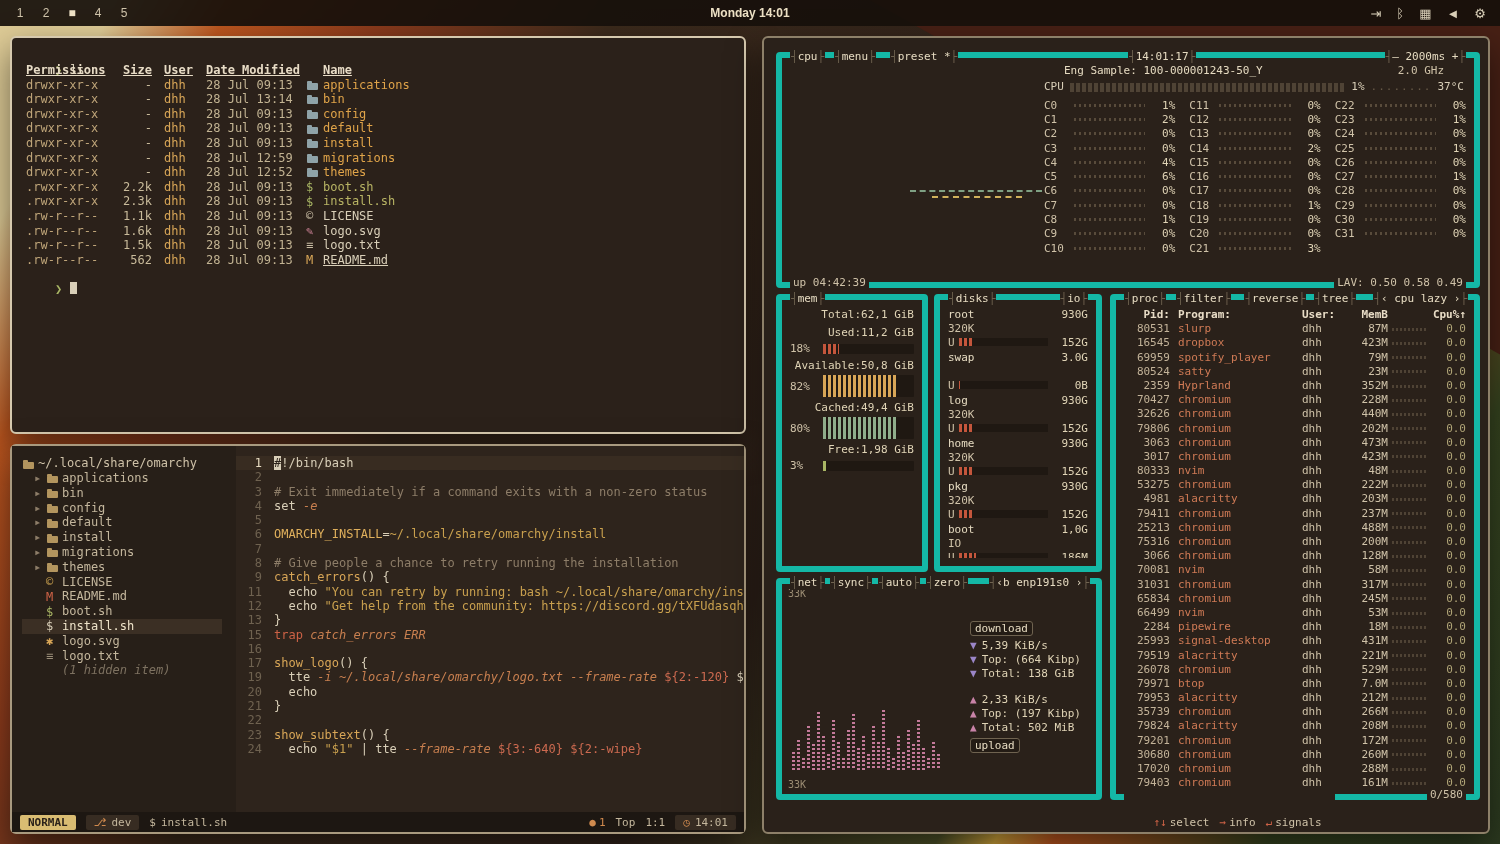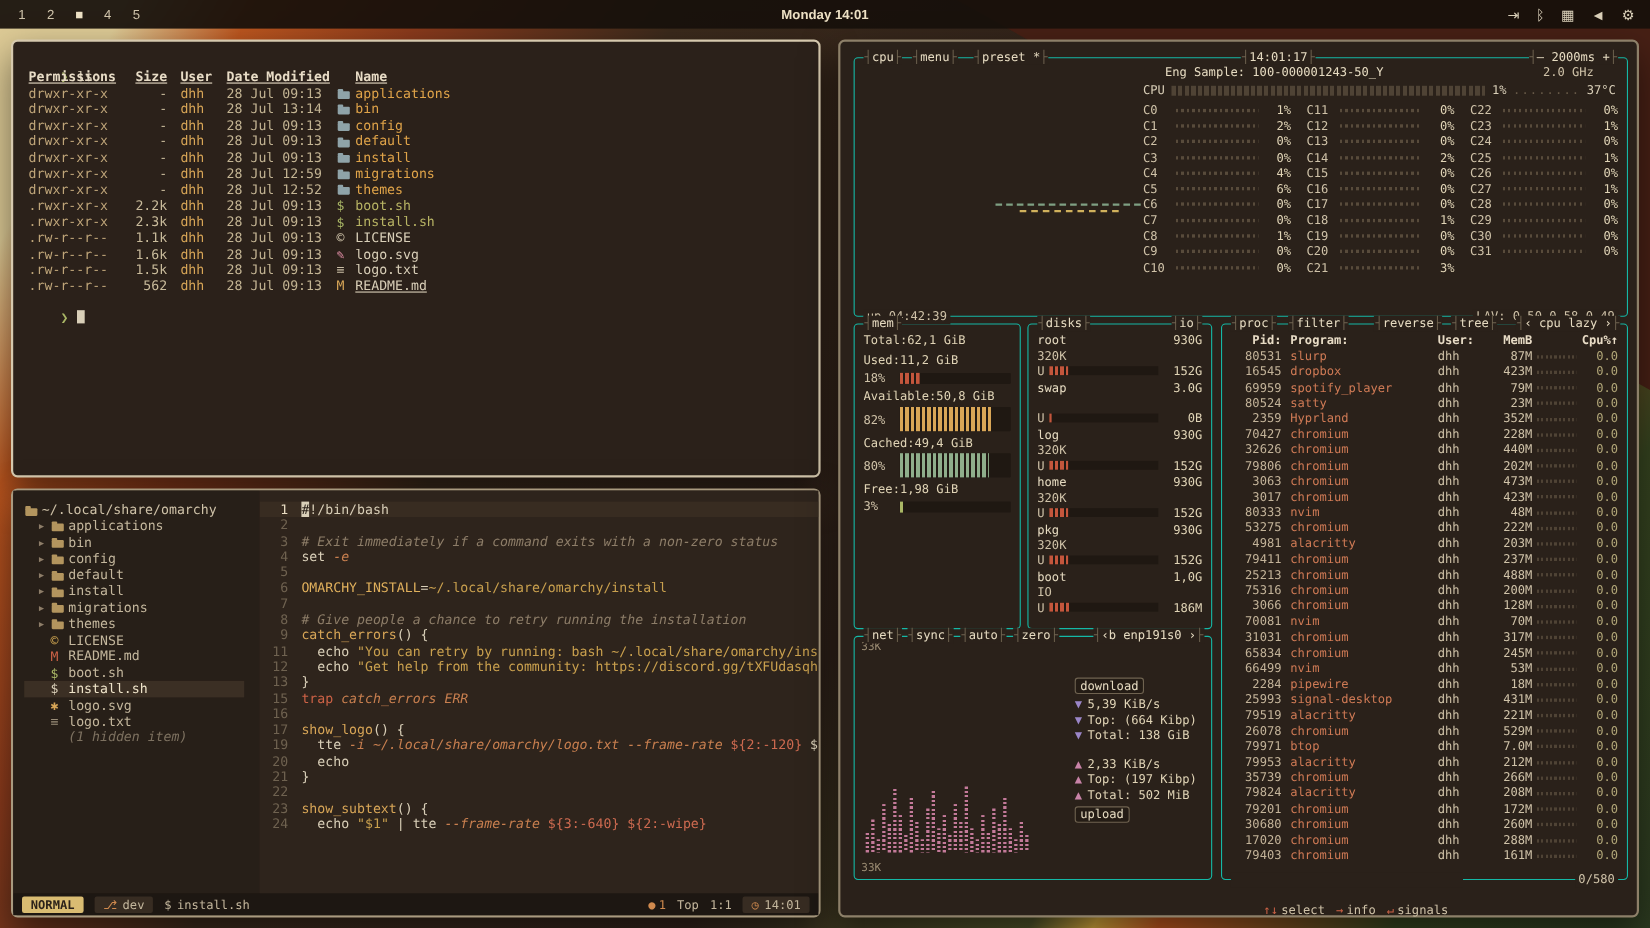--- a/index.html
+++ b/index.html
@@ -49,40 +49,40 @@
 .tchev{width:12px;color:#8d7d68;flex:none}
 .ticon{width:16px;position:relative;height:14px;flex:none;display:inline-block}
 .ticon.folder::before{content:"";position:absolute;left:1px;top:5px;width:11px;height:7px;background:#b3955e;border-radius:1px}
 .ticon.folder::after{content:"";position:absolute;left:1px;top:3px;width:5px;height:3px;background:#b3955e;border-radius:1px}
 .editor{flex:1;background:#2e241c;padding-top:10px;overflow:hidden;position:relative}
 .cline{display:flex;height:14.3px;line-height:14.3px;white-space:pre}
 .cline.cur{background:#382c21}
 .lnum{width:26px;text-align:right;margin-right:12px;color:#6f6250;flex:none}
 .cline.cur .lnum{color:#e8dcc2}
 .sg-pln{color:#d9cfb8}
-.sg-cmt{color:#8d7d68;font-style:italic}
+.sg-cmt{color:#8d7d68;}
 .sg-str,.sg-str2{color:#c9a04e}
 .sg-vardef{color:#e0b05c}
 .sg-flag{color:#c87f4f;font-style:italic}
 .sg-kw{color:#cd6246}
 .sg-fn{color:#d8a657}
 .sg-ital,.sg-builtin{color:#c87f4f;font-style:italic}
 .sg-param{color:#cd6a50}
 .sg-cursor{background:#d9cfb8;color:#2b221a}
 .statusline{height:20px;background:#1d1712;display:flex;align-items:center;gap:10px;padding:0 8px;font-size:11px;color:#c4b79d;flex:none}
 .chip{border-radius:2px;padding:1px 8px;display:flex;gap:5px;align-items:center}
 .chip.mode{background:#d9bc72;color:#2b221a;font-weight:bold}
 .chip.seg{background:#372c22}
 .slfile{display:flex;gap:5px}
 .flex1{flex:1}
 .sldiag{color:#d08a4e;display:flex;gap:3px}
 .clockchip{background:#372c22}
 .cicon,.bicon{color:#d08a4e}
 
-.box{position:absolute;border:1px solid #14b8a6;border-radius:4px}
+.box{position:absolute;border:6px solid #14b8a6;border-radius:4px}
 .btitle{position:absolute;top:-8px;height:14px;line-height:14px;background:#2a211a;padding:0 1px;color:#e6dbc1;white-space:pre;font-size:11px;z-index:4}
 .btitle::before{content:"┤";color:#6f6350}
 .btitle::after{content:"├";color:#6f6350}
 .bfoot{position:absolute;bottom:-8px;height:14px;line-height:14px;background:#2a211a;padding:0 3px;color:#cfc2a8;white-space:pre;font-size:11px;z-index:4}
 .binner{position:absolute;inset:8px;overflow:hidden}
 .cpu-box{left:12px;top:14px;width:704px;height:236px}
 .mem-box{left:12px;top:256px;width:152px;height:278px}
 .disks-box{left:170px;top:256px;width:168px;height:278px}
 .net-box{left:12px;top:540px;width:326px;height:222px}
 .proc-box{left:346px;top:256px;width:370px;height:506px}
@@ -92,39 +92,39 @@
 .segbar{flex:1;height:9px;background:repeating-linear-gradient(90de g,#4f4335 0 4px,transparent 4px 6px);background:repeating-linear-gradient(90deg,#4f4335 0 4px,transparent 4px 6px)}
 .dots{color:#675947;letter-spacing:1px}
 .core-grid{position:absolute;top:40px;left:262px;right:8px;display:grid;grid-template-columns:1fr 1fr 1fr;column-gap:14px}
 .core{display:flex;align-items:center;height:14.3px;gap:4px}
 .cid{width:26px;color:#cfc2a8;flex:none}
 .cmeter{flex:1;height:3px;background:repeating-linear-gradient(90deg,#584b3b 0 2px,transparent 2px 5px)}
 .cpct{width:26px;text-align:right;color:#e0d4b6;flex:none}
 .gline{position:absolute;border-top:2px dashed #7fa083}
 .g1{left:128px;top:132px;width:132px}
 .g2{left:150px;top:138px;width:90px;border-color:#d0b15c}
-.memline{display:flex;justify-content:flex-start;height:14px;line-height:14px;color:#e0d4b6}
+.memline{display:flex;justify-content:flex-end;height:14px;line-height:14px;color:#e0d4b6}
 .memstat{margin-top:4px}
 .memmeterrow{display:flex;gap:5px;align-items:center;margin-top:2px}
 .mpct{width:28px;color:#cfc2a8;flex:none}
 .meter{flex:1;position:relative;background:#1f1812;border-radius:1px;height:10px}
 .meter .fill,.dmeter .fill{position:absolute;left:0;top:0;bottom:0;background-image:repeating-linear-gradient(90deg,currentColor 0 3px,transparent 3px 5px)}
 .disk{margin-bottom:2px;color:#e0d4b6}
 .dline1{display:flex;justify-content:space-between;height:14px;line-height:14px}
 .dname{color:#e6dbc1}
 .dline2{height:13px;line-height:13px;color:#cfc2a8}
 .dline3{display:flex;align-items:center;gap:4px;height:14px}
 .ulabel{color:#cfc2a8}
 .dmeter{flex:1;height:8px;position:relative;background:#1f1812;color:#c4563c}
 .dused{width:36px;text-align:right;flex:none}
 .nscale{position:absolute;left:6px;color:#9b8c73;font-size:10px}
 .nscale.top{top:4px}.nscale.bottom{bottom:4px}
 .net-graph{position:absolute;left:10px;top:24px;width:158px;bottom:24px;display:flex;align-items:flex-end;gap:2px}
 .ngbar{width:3px;background:repeating-linear-gradient(180deg,#c47a9a 0 2px,transparent 2px 4px);flex:none}
-.net-stats{position:absolute;left:200px;top:34px;right:8px;color:#e0d4b6}
+.net-stats{position:absolute;left:188px;top:34px;right:8px;color:#e0d4b6}
 .netlbl{display:inline-block;border:1px solid #6f6350;border-radius:3px;padding:0 4px;margin:3px 0;color:#e6dbc1;background:#241c15}
 .netline{display:flex;gap:5px;height:14px;line-height:14px}
 .net-up-block{margin-top:12px}
 .net-down .arrow{color:#9b86c8}
 .net-up .arrow{color:#c983a8}
 .prow{display:flex;height:14.2px;line-height:14.2px;white-space:pre;align-items:center}
 .prochead span{color:#e8dcc6;font-weight:bold}
 .c-pid{width:46px;text-align:right;margin-right:8px;color:#c3b399;flex:none}
 .c-prog{flex:1;color:#cf7a55;overflow:hidden}
 .c-user{width:42px;color:#cfc2a8;flex:none}
@@ -1035,21 +1035,21 @@
             <span class="c-user">dhh</span>
             <span class="c-mem">128M</span>
             <span class="c-dots"></span>
             <span class="c-cpu">0.0</span>
           </div>
 
           <div class="prow">
             <span class="c-pid">70081</span>
             <span class="c-prog">nvim</span>
             <span class="c-user">dhh</span>
-            <span class="c-mem">70M</span>
+            <span class="c-mem">58M</span>
             <span class="c-dots"></span>
             <span class="c-cpu">0.0</span>
           </div>
 
           <div class="prow">
             <span class="c-pid">31031</span>
             <span class="c-prog">chromium</span>
             <span class="c-user">dhh</span>
             <span class="c-mem">317M</span>
             <span class="c-dots"></span>

